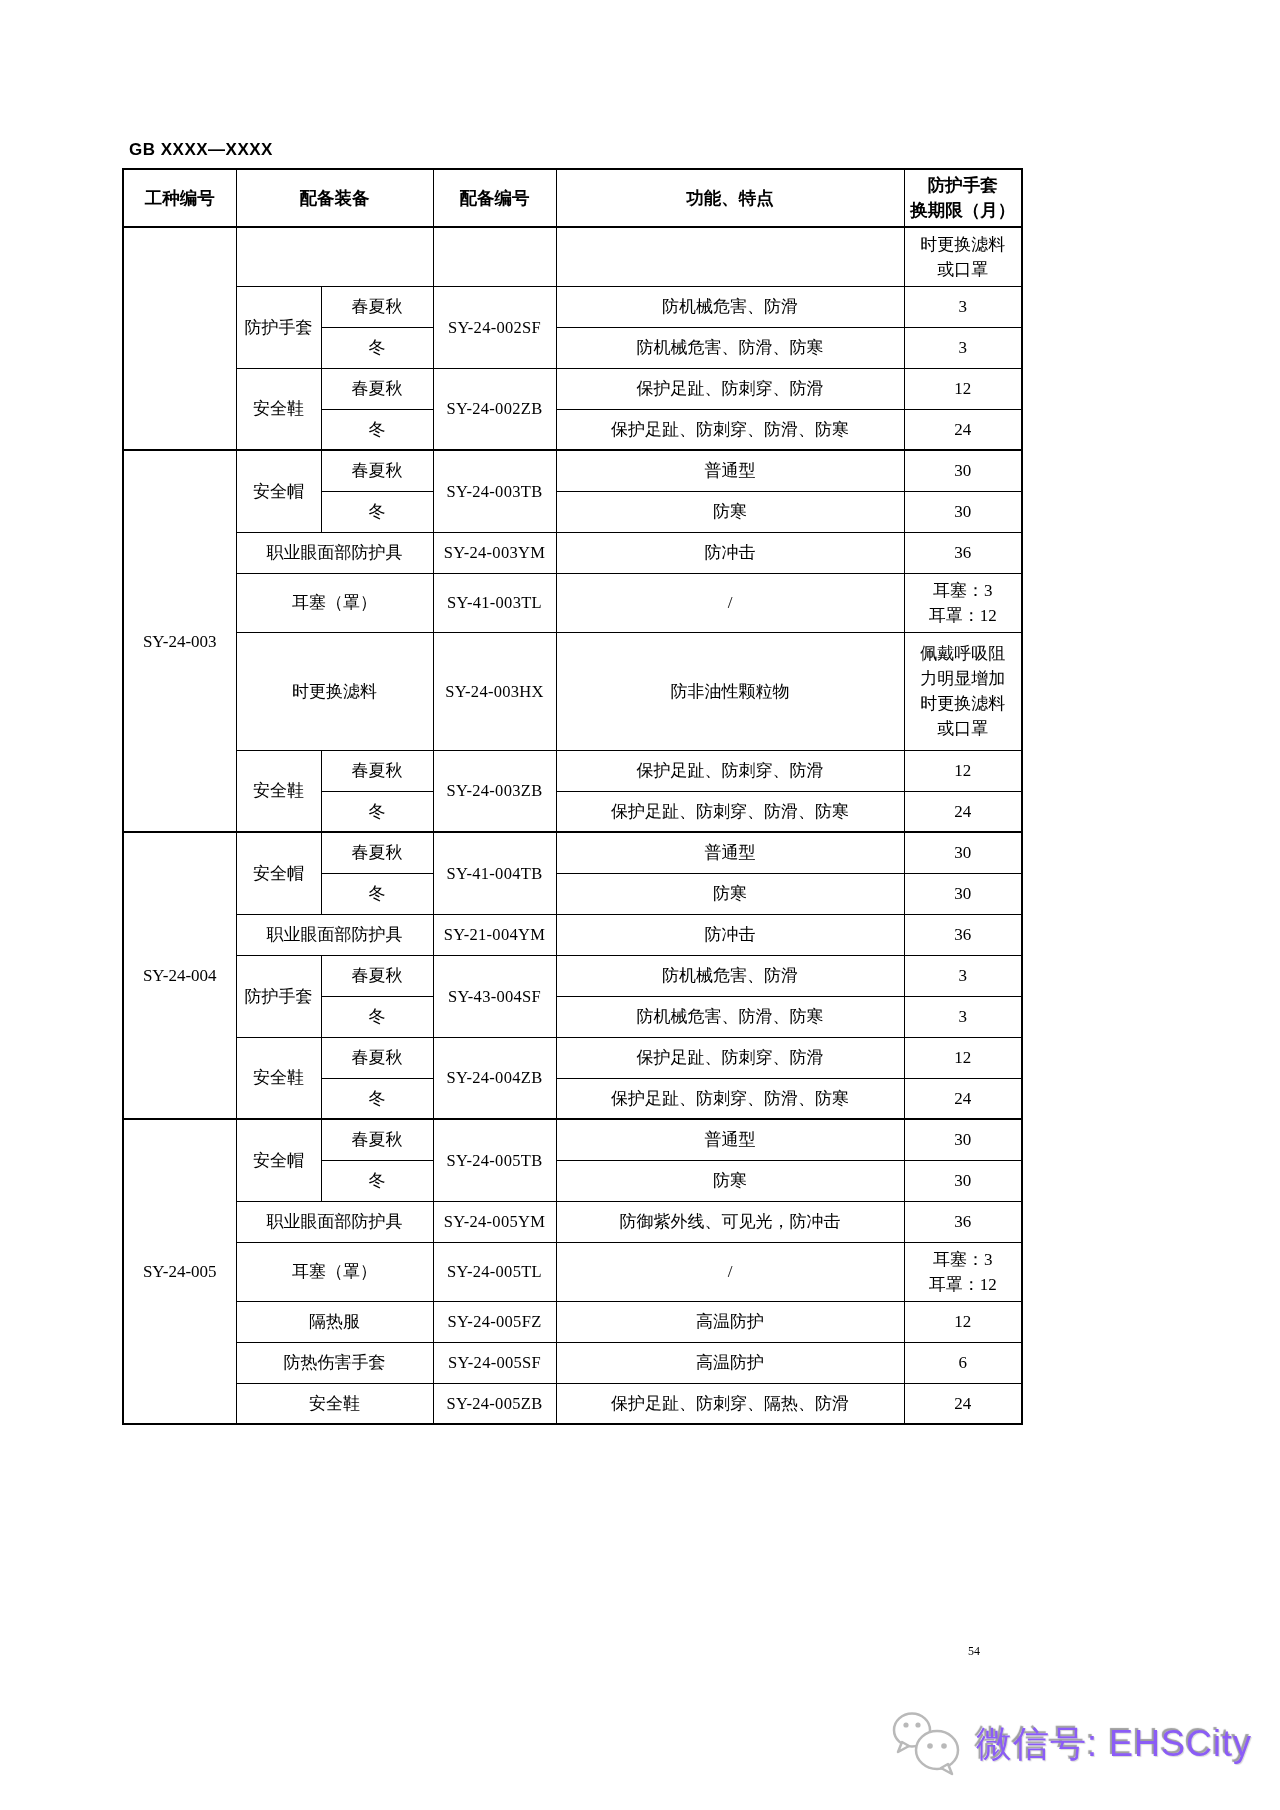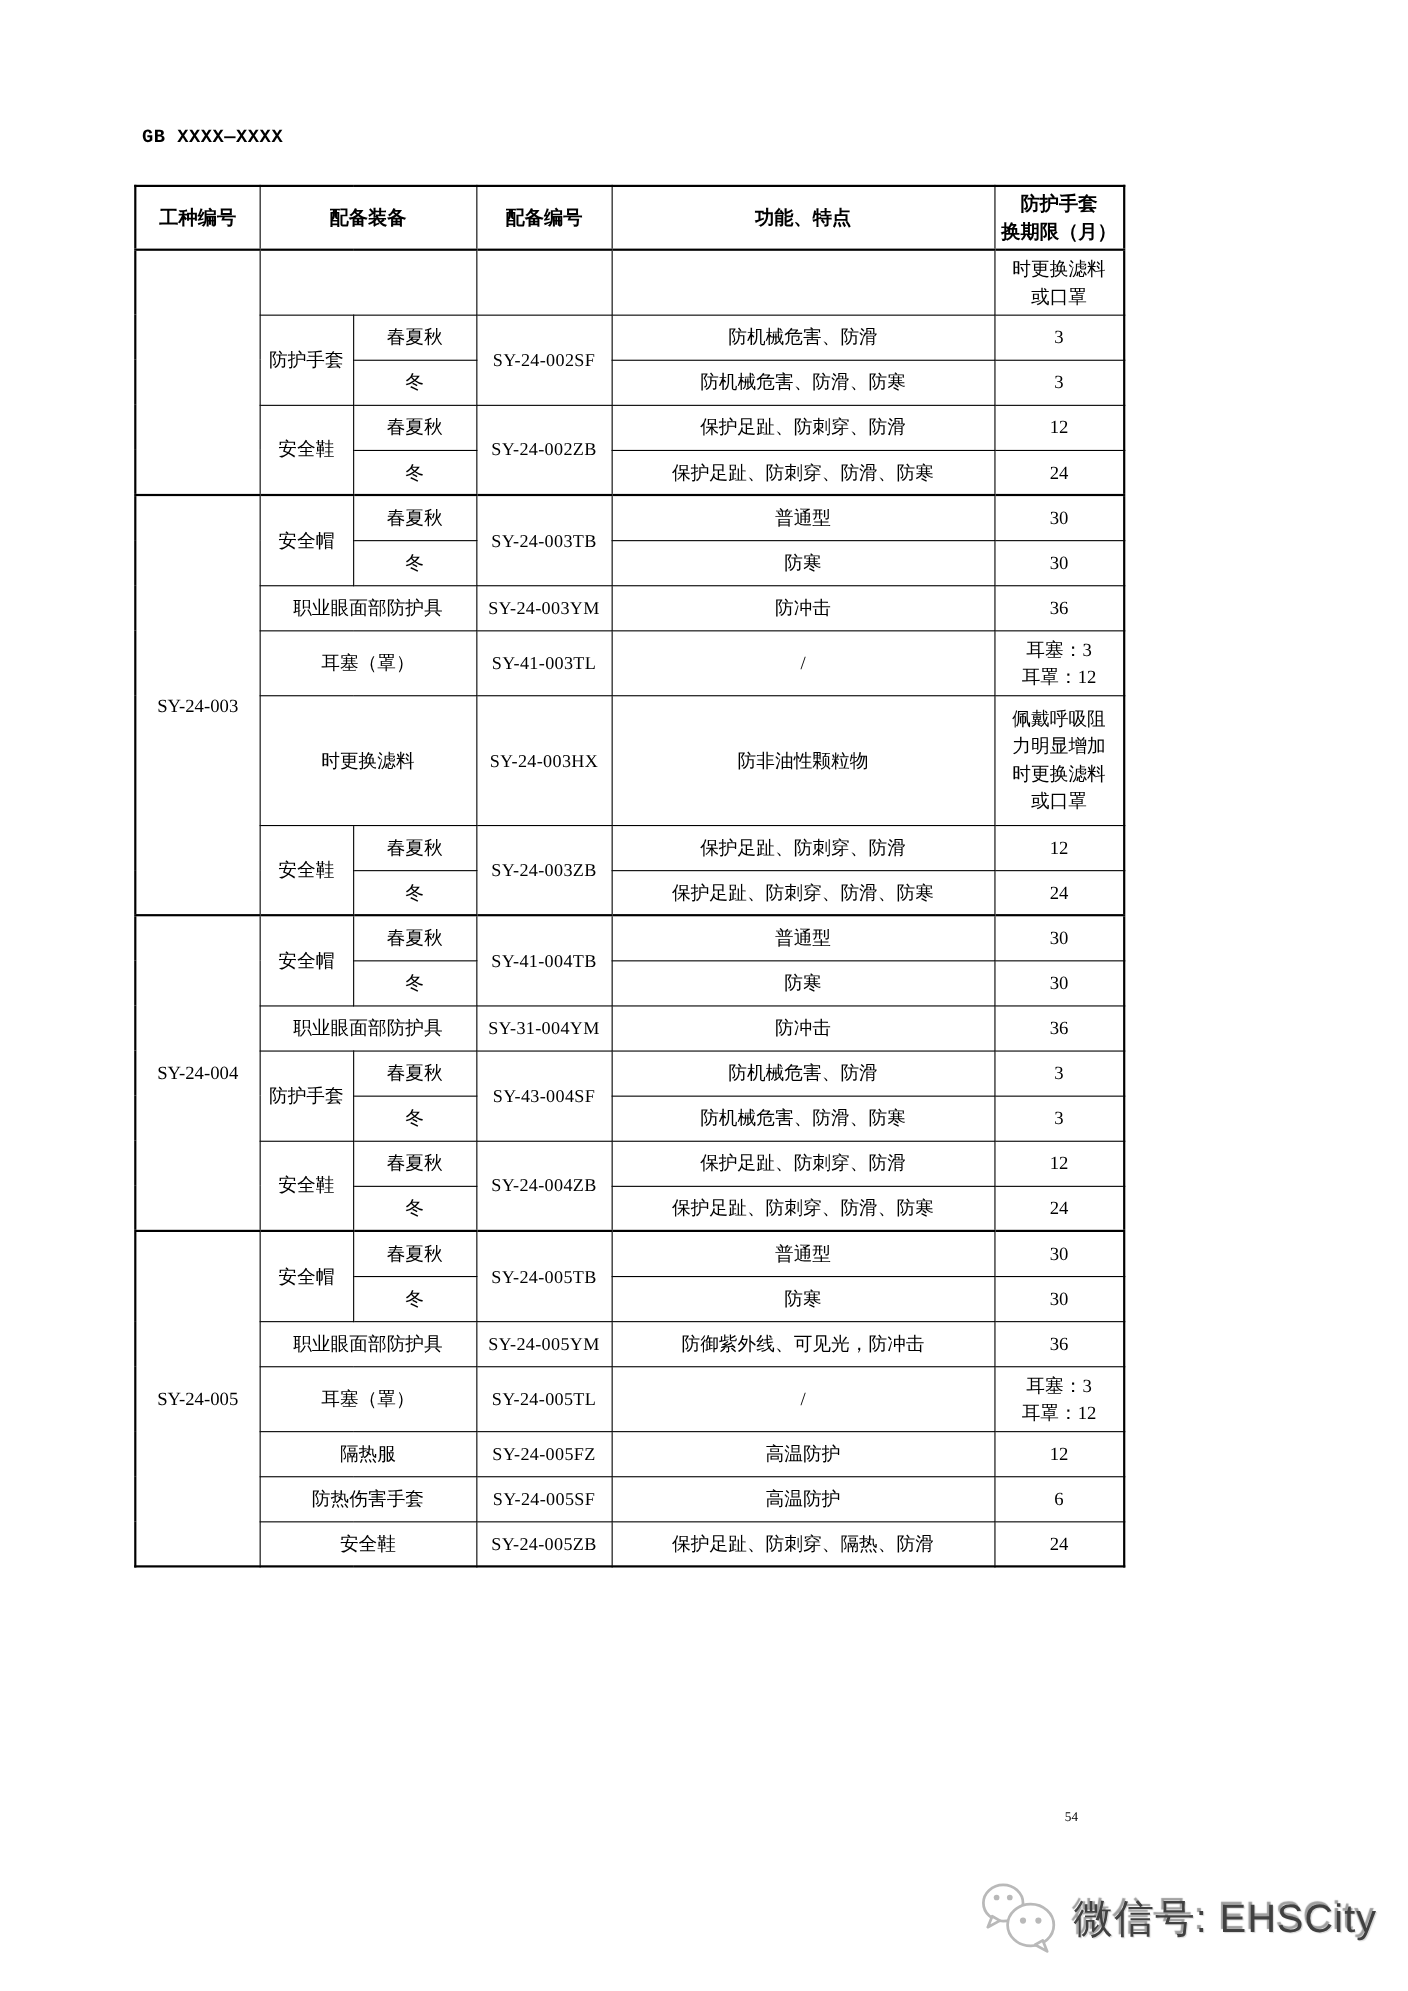--- a/index.html
+++ b/index.html
@@ -5,22 +5,22 @@
   html,body{margin:0;padding:0;background:#ffffff;}
   .page{
     position:relative;
     width:1280px;height:1810px;
     background:#ffffff;
     font-family:'Liberation Serif','DejaVu Serif',serif;
     color:#000;
     overflow:hidden;
   }
   .doc-code{
-    position:absolute;left:129px;top:116px;
-    font-family:Liberation Mono, monospace;
+    position:absolute;left:129px;top:140px;
+    font-family:Liberation Sans, sans-serif;
     font-size:17px;font-weight:bold;letter-spacing:0.5px;
   }
   table.gb{
     position:absolute;left:122px;top:155px;
     width:899px;
     border-collapse:collapse;table-layout:fixed;
     border:2.5px solid #000;
     font-size:17px;
     margin-top:13px;
   }
@@ -47,21 +47,21 @@
     position:absolute;left:968px;top:1644px;
     font-size:12px;
   }
   .wechat-footer{
     position:absolute;right:28px;top:1706px;
     display:flex;align-items:center;gap:10px;
   }
   .wechat-footer .wx-text{
     font-family:'Liberation Sans','DejaVu Sans',sans-serif;
     font-size:36px;
-    color:#404040;
+    color:#8b5cf6;
     text-shadow:-2px -2px 1px #9e9e9e, 1px 1px 1px #d9d9d9;
     letter-spacing:1px;
   }
   .wx-icon{display:block;}
 </style>
 </head>
 <body>
 
 <div class="page">
 
@@ -177,21 +177,21 @@
         <td class="fn">普通型</td>
         <td>30</td>
       </tr>
       <tr class="h40">
         <td>冬</td>
         <td class="fn">防寒</td>
         <td>30</td>
       </tr>
       <tr class="h40">
         <td colspan="2">职业眼面部防护具</td>
-        <td class="code">SY-31-004YM</td>
+        <td class="code">SY-21-004YM</td>
         <td class="fn">防冲击</td>
         <td>36</td>
       </tr>
       <tr class="h40">
         <td rowspan="2">防护手套</td>
         <td>春夏秋</td>
         <td class="code" rowspan="2">SY-43-004SF</td>
         <td class="fn">防机械危害、防滑</td>
         <td>3</td>
       </tr>

